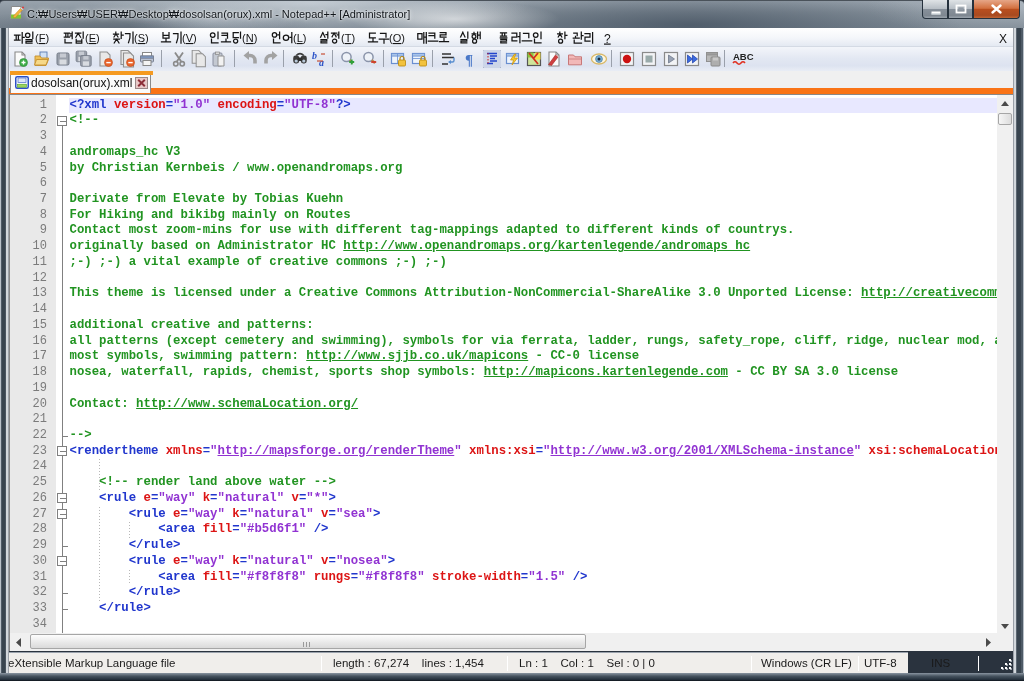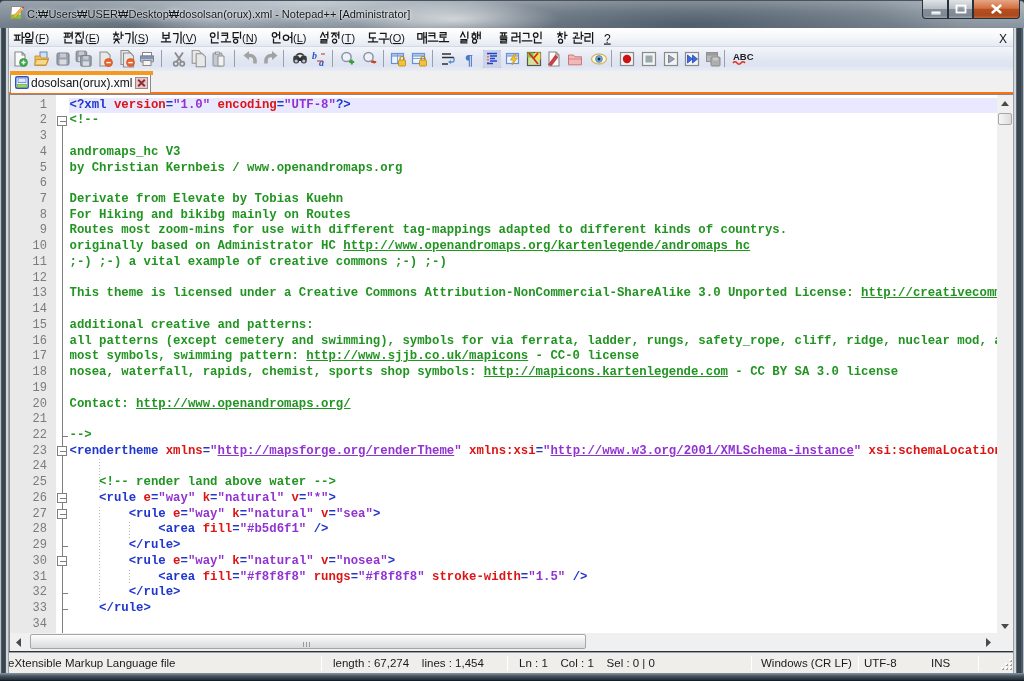--- a/index.html
+++ b/index.html
@@ -34,21 +34,21 @@
 
 #menubar{left:1px;top:28px;width:1022px;height:19px;
  background:linear-gradient(180deg,#ffffff 0%,#f4f6fa 55%,#e4e9f2 100%);
  border-bottom:1px solid #d4dae4;}
 
 #toolbar{left:1px;top:47px;width:1022px;height:24px;
  background:linear-gradient(180deg,#f3f5fa 0%,#e2e7f2 50%,#dde3f0 78%,#e9edf5 100%);}
 .tsep{position:absolute;top:3px;width:1px;height:17px;background:#9aa0ab;}
 .ticon{position:absolute;top:2.5px;}
 
-#tabbar{left:1px;top:71px;width:1022px;height:23px;background:#f0f0f0;border-bottom:2px solid #f97316;}
+#tabbar{left:1px;top:71px;width:1022px;height:23px;background:#f0f0f0;border-bottom:6px solid #f97316;}
 #tab1{position:absolute;left:9px;top:0px;width:141px;height:22px;background:#fafafa;
  border-left:1px solid #8a8a8a;border-right:1px solid #8a8a8a;}
 #tab1 .orange{position:absolute;left:-1px;top:0;width:143px;height:4px;background:#f59a20;}
 #tabtext{position:absolute;left:20px;top:5px;font-size:12px;color:#111;}
 
 #editor{left:9px;top:94px;width:1004px;height:539px;background:#fff;border-top:1px solid #888;border-left:1px solid #888;}
 #nummargin{position:absolute;left:0;top:0;width:46px;height:538px;background:#e9e9e9;}
 #foldmargin{position:absolute;left:46px;top:0;width:13px;height:538px;background:#fff;}
 #linenums{position:absolute;left:0;top:2.6px;width:37px;font-family:"Liberation Mono",monospace;
  font-size:12px;line-height:15.73px;color:#7b7b7b;text-align:right;white-space:pre;}
@@ -65,21 +65,21 @@
 .fbox:after{content:"";position:absolute;left:2px;top:4px;width:6px;height:1px;background:#808080;}
 .ftick{position:absolute;left:52px;width:6px;height:1px;background:#808080;}
 .iguide{position:absolute;width:1px;background:repeating-linear-gradient(180deg,#b8b8b8 0 1px,transparent 1px 3px);}
 
 #vscroll{position:absolute;left:987px;top:0;width:16px;height:538px;background:#f0f0f0;}
 #vthumb{position:absolute;left:1px;top:18px;width:14px;height:12px;background:linear-gradient(90deg,#f6f6f6,#dcdcdc);border:1px solid #a6a6a6;border-radius:2px;}
 #hscrollrow{left:9px;top:633px;width:1004px;height:18px;background:#f0f0f0;border-left:1px solid #888;}
 #hthumb{position:absolute;left:20px;top:1px;width:556px;height:15px;background:linear-gradient(180deg,#fdfdfd,#dadada);border:1px solid #a6a6a6;border-radius:2px;}
 .griph{position:absolute;top:6.5px;width:1px;height:5px;background:#9a9a9a;}
 
-#statusrow{left:0px;top:652px;width:1024px;height:21px;background:#f0eeeb;border-top:1px solid #9aa2ac;color:#1a1a1a;font-size:11.5px;}
+#statusrow{left:0px;top:652px;width:908px;height:21px;background:#f0eeeb;border-top:1px solid #9aa2ac;color:#1a1a1a;font-size:11.5px;}
 .ssep{position:absolute;top:3px;width:1px;height:15px;background:#bcbcbc;border-right:1px solid #fff;}
 .stext{position:absolute;top:4px;white-space:pre;}
 </style></head>
 <body>
 <div class="abs" id="titlebar"></div>
 <div class="abs" id="titletext">C:₩Users₩USER₩Desktop₩dosolsan(orux).xml - Notepad++ [Administrator]</div>
 <svg class="abs" style="left:10px;top:5px" width="15" height="15" viewBox="0 0 15 15">
  <path d="M1.5,1.5 h9.5 v12 h-10.5 z" fill="#fdfdfd" stroke="#8a8a8a" stroke-width="1"></path>
  <path d="M1,9.5 h10 v4 h-10 z" fill="#7ec832"></path>
  <path d="M3,11.5 L10.5,3.5 l1.8,1.6 L5,13 z" fill="#f5b43c" stroke="#c8861c" stroke-width=".6"></path>
@@ -458,32 +458,32 @@
  <div id="curline"></div>
  <div id="codeclip">
       <div id="code"><span class="b">&lt;?xml </span><span class="r">version</span><span class="b">=</span><span class="p">"1.0"</span> <span class="r">encoding</span><span class="b">=</span><span class="p">"UTF-8"</span><span class="b">?&gt;</span>
 <span class="g">&lt;!--</span>
 
 <span class="g">andromaps_hc V3</span>
 <span class="g">by Christian Kernbeis / www.openandromaps.org</span>
 
 <span class="g">Derivate from Elevate by Tobias Kuehn</span>
 <span class="g">For Hiking and bikibg mainly on Routes</span>
-<span class="g">Routes most zoom-mins for use with different tag-mappings adapted to different kinds of countrys.</span>
+<span class="g">Contact most zoom-mins for use with different tag-mappings adapted to different kinds of countrys.</span>
 <span class="g">originally based on Administrator HC </span><span class="g u">http://www.openandromaps.org/kartenlegende/andromaps_hc</span>
 <span class="g">;-) ;-) a vital example of creative commons ;-) ;-)</span>
 
 <span class="g">This theme is licensed under a Creative Commons Attribution-NonCommercial-ShareAlike 3.0 Unported License: </span><span class="g u">http://creativecommons.org/licenses/by-nc-sa/3.0/deed.en_US</span>
 
 <span class="g">additional creative and patterns:</span>
 <span class="g">all patterns (except cemetery and swimming), symbols for via ferrata, ladder, rungs, safety_rope, cliff, ridge, nuclear mod, and more</span>
 <span class="g">most symbols, swimming pattern: </span><span class="g u">http://www.sjjb.co.uk/mapicons</span><span class="g"> - CC-0 license</span>
 <span class="g">nosea, waterfall, rapids, chemist, sports shop symbols: </span><span class="g u">http://mapicons.kartenlegende.com</span><span class="g"> - CC BY SA 3.0 license</span>
 
-<span class="g">Contact: </span><span class="g u">http://www.openandromaps.org/</span>
+<span class="g">Contact: </span><span class="g u">http://www.schemaLocation.org/</span>
 
 <span class="g">--&gt;</span>
 <span class="b">&lt;rendertheme </span><span class="r">xmlns</span><span class="b">=</span><span class="p">"</span><span class="p u">http://mapsforge.org/renderTheme</span><span class="p">"</span> <span class="r">xmlns:xsi</span><span class="b">=</span><span class="p">"</span><span class="p u">http://www.w3.org/2001/XMLSchema-instance</span><span class="p">"</span> <span class="r">xsi:schemaLocation</span>
 
     <span class="g">&lt;!-- render land above water --&gt;</span>
     <span class="b">&lt;rule </span><span class="r">e</span><span class="b">=</span><span class="p">"way"</span> <span class="r">k</span><span class="b">=</span><span class="p">"natural"</span> <span class="r">v</span><span class="b">=</span><span class="p">"*"</span><span class="b">&gt;</span>
         <span class="b">&lt;rule </span><span class="r">e</span><span class="b">=</span><span class="p">"way"</span> <span class="r">k</span><span class="b">=</span><span class="p">"natural"</span> <span class="r">v</span><span class="b">=</span><span class="p">"sea"</span><span class="b">&gt;</span>
             <span class="b">&lt;area </span><span class="r">fill</span><span class="b">=</span><span class="p">"#b5d6f1"</span><span class="b"> /&gt;</span>
         <span class="b">&lt;/rule&gt;</span>
         <span class="b">&lt;rule </span><span class="r">e</span><span class="b">=</span><span class="p">"way"</span> <span class="r">k</span><span class="b">=</span><span class="p">"natural"</span> <span class="r">v</span><span class="b">=</span><span class="p">"nosea"</span><span class="b">&gt;</span>

